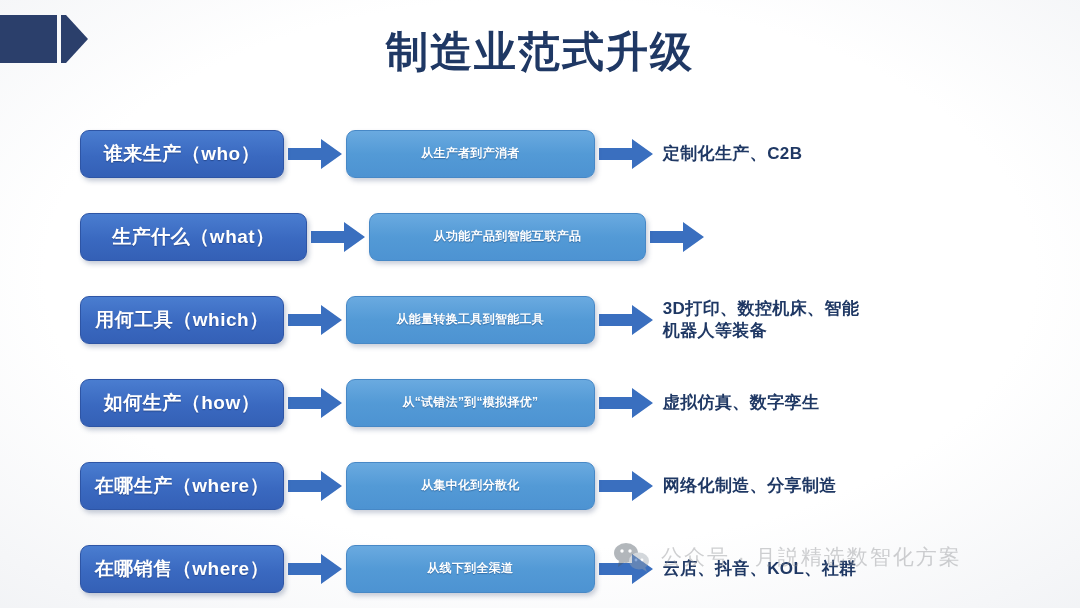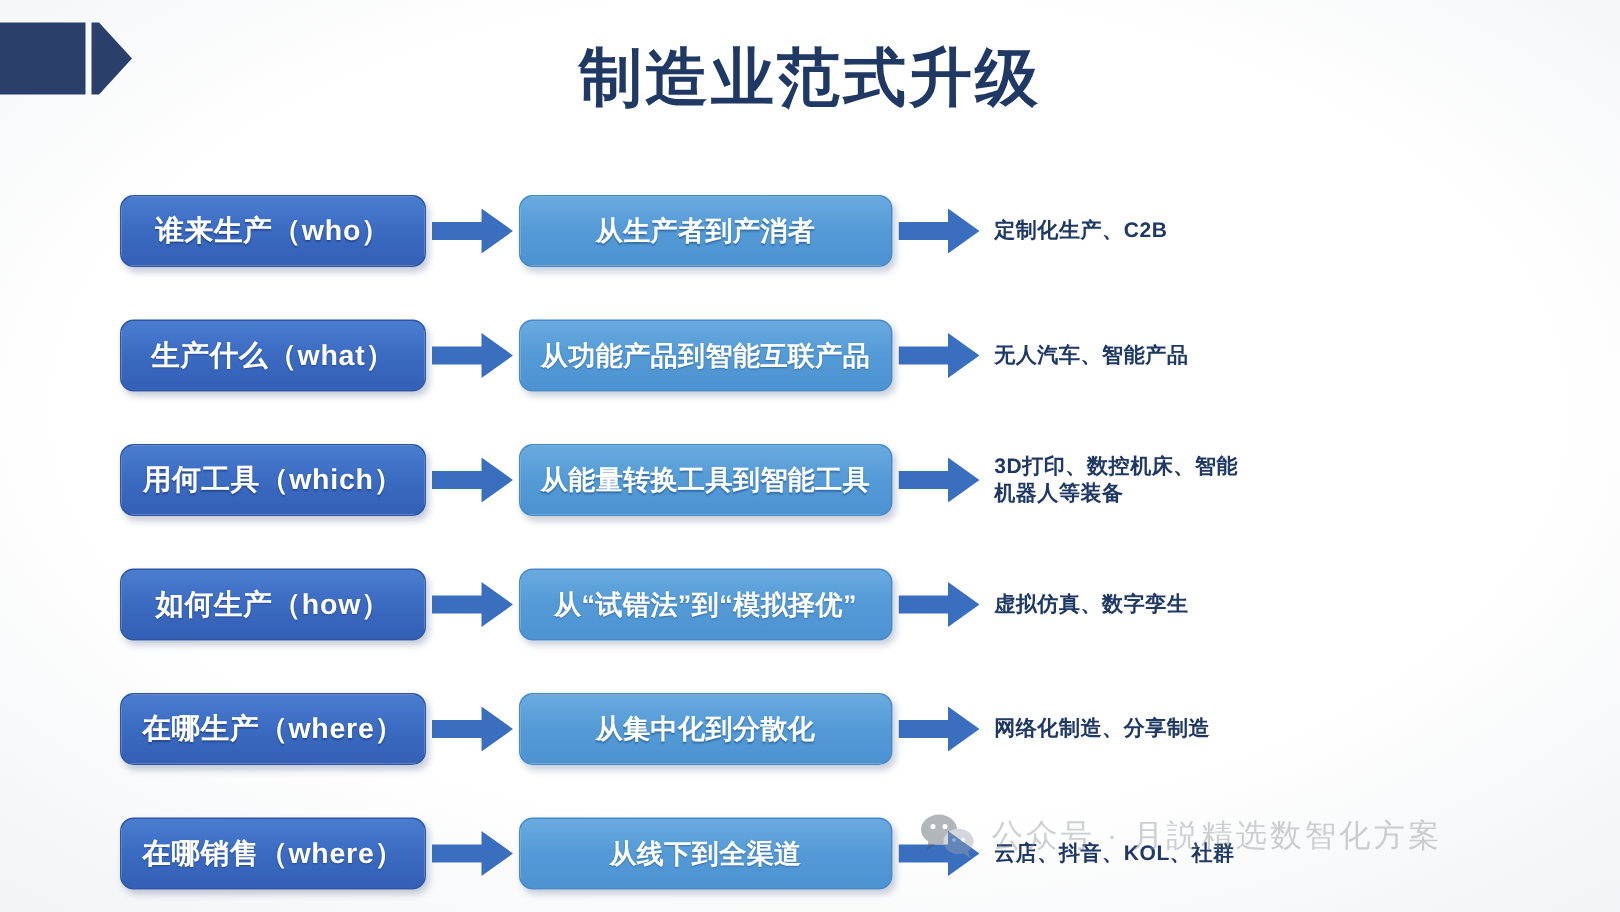--- a/index.html
+++ b/index.html
@@ -98,32 +98,32 @@
     width: 275px;
     height: 46px;
     border-radius: 9px;
     background: linear-gradient(180deg, #6aaae0 0%, #539ad6 50%, #4d93d2 100%);
     border: 1px solid #4788c6;
     box-shadow: 2px 3px 5px rgba(60,80,120,0.28);
     display: flex;
     align-items: center;
     justify-content: center;
     color: #ffffff;
-    font-size: 18px;
+    font-size: 12px;
     font-weight: bold;
     letter-spacing: 0.3px;
     white-space: nowrap;
     text-shadow: 0 1px 1px rgba(20,60,110,0.45);
   }
 
   .result {
     margin-left: 6px;
     width: 300px;
     color: #1f3864;
-    font-size: 14px;
+    font-size: 17px;
     font-weight: bold;
     line-height: 1.28;
     letter-spacing: 0.4px;
   }
   .result .l2 { display: block; }
 
   
   .watermark {
     position: absolute;
     left: 612px;
@@ -180,23 +180,20 @@
       <div class="arrow">
         <svg width="54" height="30" viewBox="0 0 54 30">
           <path d="M0 9 H33 V0 L54 15 L33 30 V21 H0 Z" fill="#3a6fbf"></path>
         </svg>
       </div>
       <div class="t-box">从功能产品到智能互联产品</div>
       <div class="arrow">
         <svg width="54" height="30" viewBox="0 0 54 30">
           <path d="M0 9 H33 V0 L54 15 L33 30 V21 H0 Z" fill="#3a6fbf"></path>
         </svg>
-      </div>
-      <div class="result">
-        <span>无人汽车、智能产品</span>
       </div>
     </div>
 
     <div class="row">
       <div class="q-box">用何工具（which）</div>
       <div class="arrow">
         <svg width="54" height="30" viewBox="0 0 54 30">
           <path d="M0 9 H33 V0 L54 15 L33 30 V21 H0 Z" fill="#3a6fbf"></path>
         </svg>
       </div>

